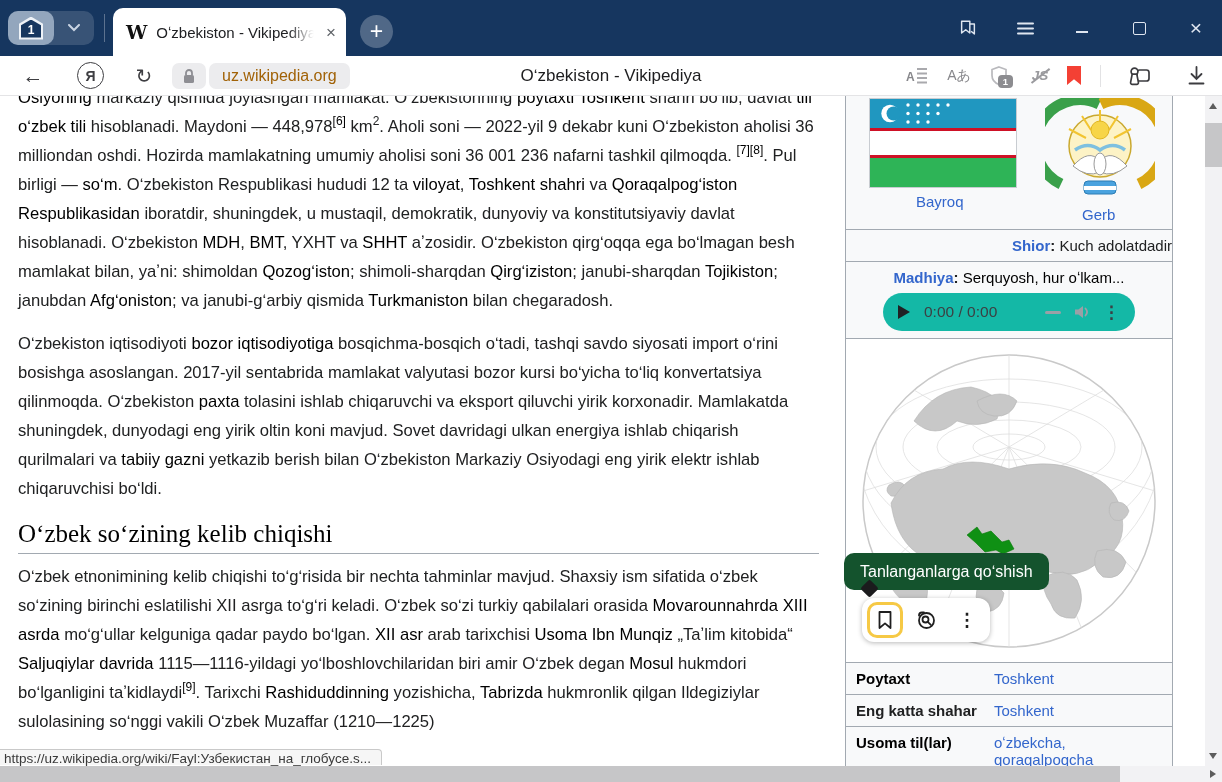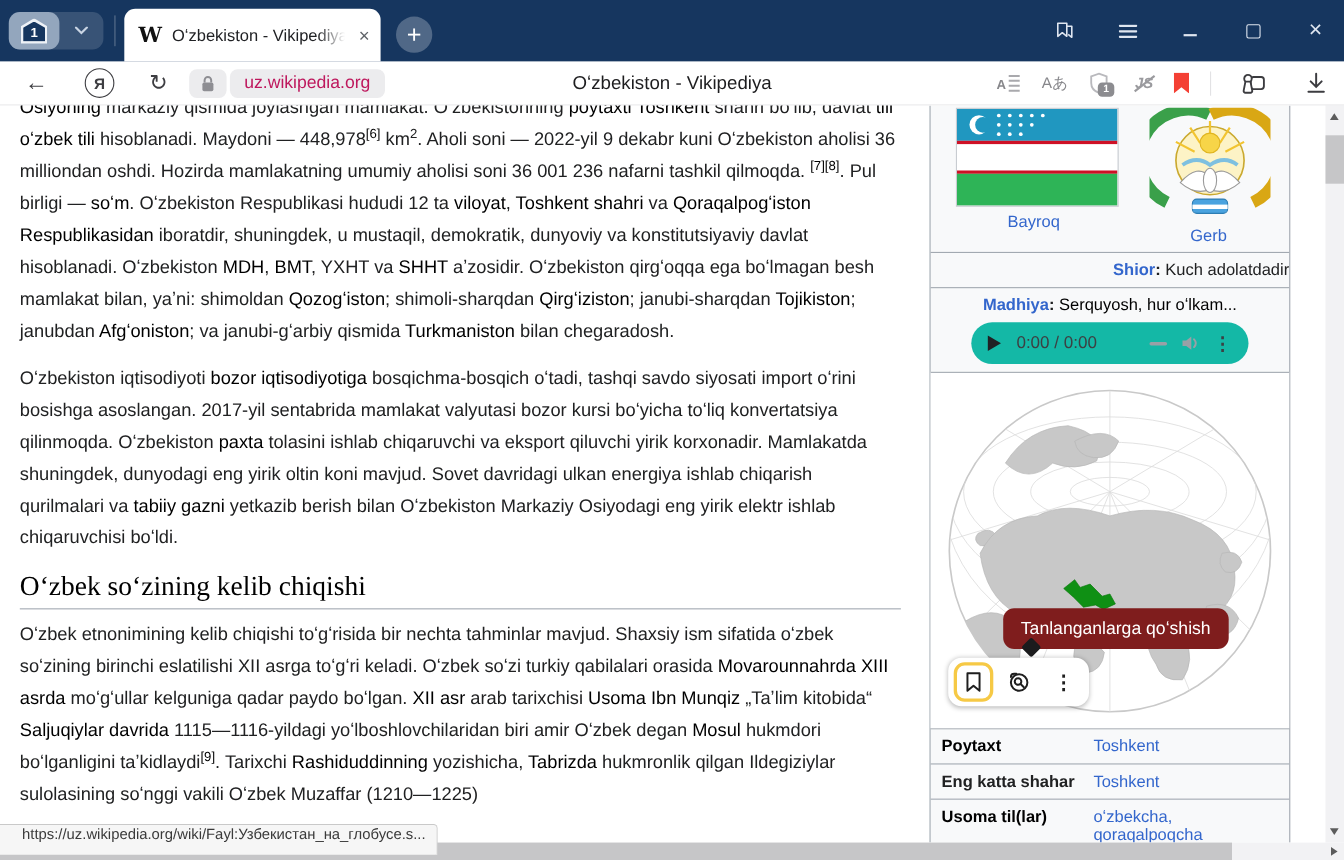--- a/index.html
+++ b/index.html
@@ -42,21 +42,21 @@
     border-bottom:1px solid #e4e4e6;}
   .tb{position:absolute;top:0;height:39px;display:flex;align-items:center;justify-content:center;
     color:#3e3e42;cursor:pointer;}
   .tb-back{left:20px;width:26px;font-size:21px;}
   .ya-circle{left:77px;width:27px;height:27px;top:6px;border:1.7px solid #3e3e42;border-radius:50%;
     font-size:14px;font-weight:700;}
   .tb-reload{left:131px;width:26px;font-size:20px;}
   .pill{position:absolute;top:7px;height:26px;background:#ececee;border-radius:7px;
     display:flex;align-items:center;justify-content:center;cursor:pointer;}
   .lockpill{left:172px;width:34px;}
-  .urlpill{left:209px;padding:12px 13px;font-size:16px;color:#be185d;}
+  .urlpill{left:209px;padding:12px 13px;font-size:16px;color:#a16207;}
   .tb-title{position:absolute;left:50%;transform:translateX(-50%);top:0;height:39px;
     display:flex;align-items:center;font-size:17px;color:#1d1d1f;}
   .tbi{position:absolute;top:0;height:39px;display:flex;align-items:center;justify-content:center;
     cursor:pointer;}
   .i-reader{left:903px;width:28px;}
   .i-translate{left:944px;width:30px;color:#87878b;font-size:14px;}
   .i-shield{left:984px;width:30px;position:absolute;}
   .shield-badge{position:absolute;right:1px;bottom:7px;width:15px;height:13px;background:#8c8c90;
     border-radius:4px;color:#fff;font-size:9.5px;font-weight:700;display:flex;align-items:center;
     justify-content:center;}
@@ -100,21 +100,21 @@
   .pseek{width:16px;height:3px;border-radius:2px;background:#9aa0a6;cursor:pointer;}
   .pdots{font-size:17px;font-weight:700;color:#3c4043;cursor:pointer;}
   .ib-globe{height:324px;background:#fff;}
   .fact{display:flex;padding:7px 0;border-top:1px solid #a2a9b1;line-height:17px;}
   .fact .fl{width:148px;padding-left:10px;font-weight:700;}
   .fact .fv{flex:1;color:#3366cc;cursor:pointer;padding-right:6px;}
   .fl.link{color:#000000;cursor:pointer;}
   .fl.plain{color:#202122;}
 
   
-  .tooltip{position:absolute;left:912px;top:457px;height:37px;background:#7f1d1d;color:#fff;
+  .tooltip{position:absolute;left:844px;top:457px;height:37px;background:#14532d;color:#fff;
     border-radius:10px;font-size:16px;line-height:37px;padding:0 16px;z-index:6;white-space:nowrap;}
   .tooltip::after{content:"";position:absolute;left:19px;bottom:-5px;width:13px;height:13px;
     background:#1b1b1d;transform:rotate(45deg);border-radius:2px;}
   .imgbar{position:absolute;left:862px;top:502px;width:128px;height:44px;background:#fff;
     border-radius:12px;box-shadow:0 1px 5px rgba(0,0,0,.28);display:flex;align-items:center;
     justify-content:space-between;padding:0 5px;z-index:5;}
   .ib-btn{width:36px;height:36px;display:flex;align-items:center;justify-content:center;
     border-radius:10px;cursor:pointer;}
   .ib-btn.focused{border:3px solid #f6c945;}
 
@@ -122,23 +122,23 @@
   .vscroll{position:absolute;right:0;top:96px;width:17px;height:670px;background:#f2f2f4;}
   .varrow{position:absolute;left:4px;width:0;height:0;border-left:4.5px solid transparent;
     border-right:4.5px solid transparent;cursor:pointer;}
   .va-up{top:7px;border-bottom:6px solid #5c5c5c;}
   .va-dn{bottom:7px;border-top:6px solid #5c5c5c;}
   .vthumb{position:absolute;left:0;right:0;top:27px;height:44px;background:#c6c6c8;cursor:pointer;}
   .hscroll{position:absolute;left:0;bottom:0;width:1222px;height:16px;background:#f2f2f4;}
   .hthumb{position:absolute;left:0;top:0;height:16px;width:1120px;background:#c6c6c8;cursor:pointer;}
   .ha-right{position:absolute;right:6px;top:4px;width:0;height:0;border-top:4.5px solid transparent;
     border-bottom:4.5px solid transparent;border-left:6px solid #5c5c5c;cursor:pointer;}
-  .statusbar{position:absolute;left:0;top:749px;height:28px;z-index:8;background:#f6f6f6;
+  .statusbar{position:absolute;left:0;top:749px;height:16px;z-index:8;background:#f6f6f6;
     border:1px solid #c9c9c9;border-left:none;border-bottom:none;border-radius:0 4px 0 0;
-    padding:0 10px 0 20px;font-size:13.5px;line-height:18px;color:#3a3a3a;white-space:nowrap;}
+    padding:0 10px 0 4px;font-size:13.5px;line-height:18px;color:#3a3a3a;white-space:nowrap;}
 </style>
 </head>
 <body>
 
 <div class="window">
 
   <div class="tabstrip">
     <div class="tabcounter">
       <span class="tc-seg">
         <span class="penta-o">

